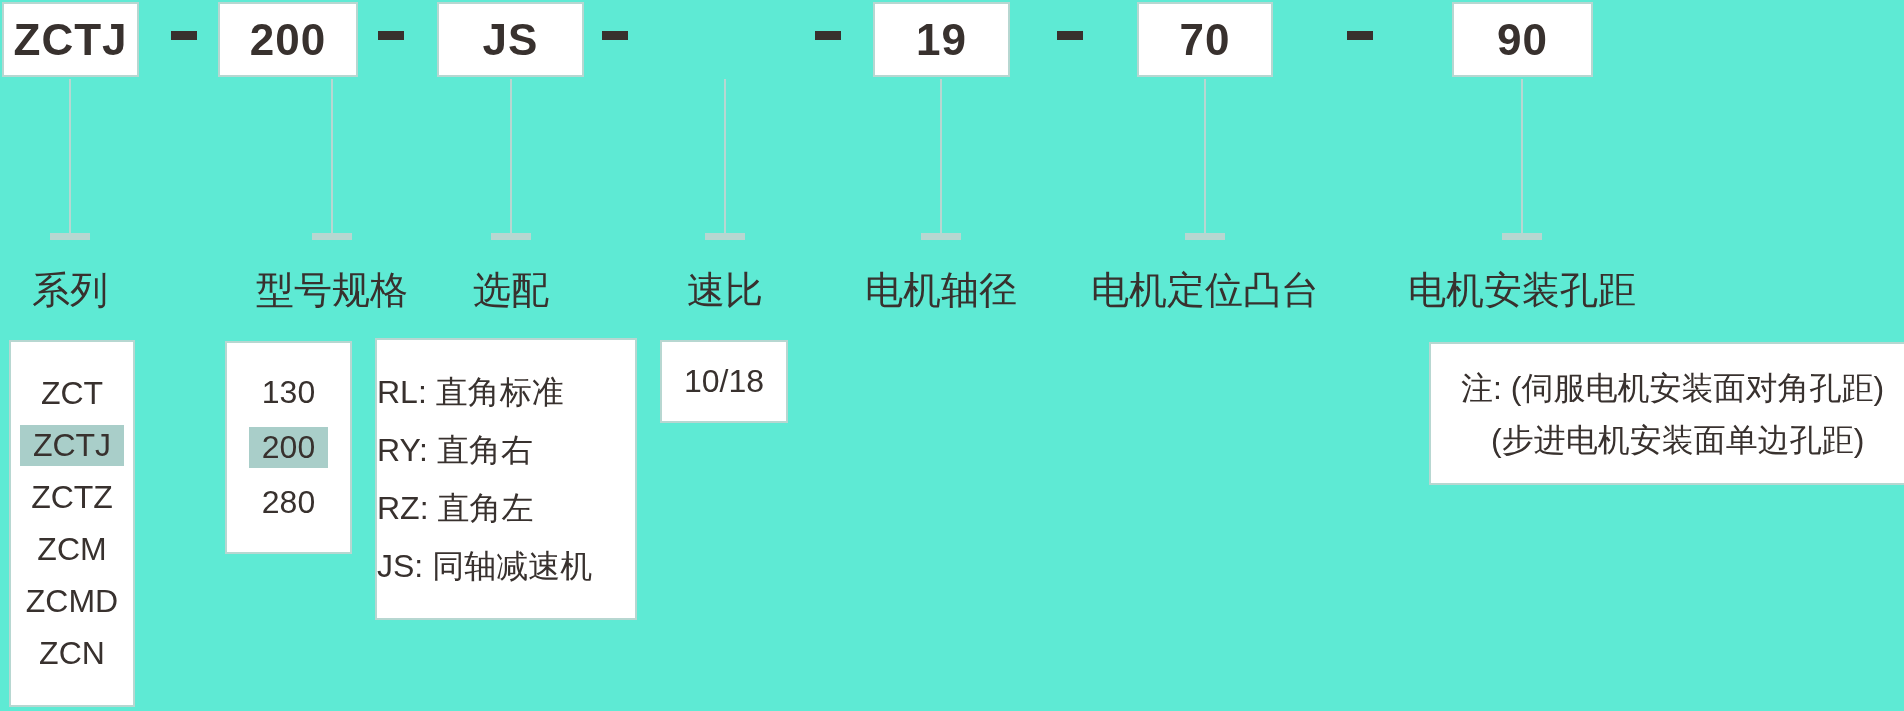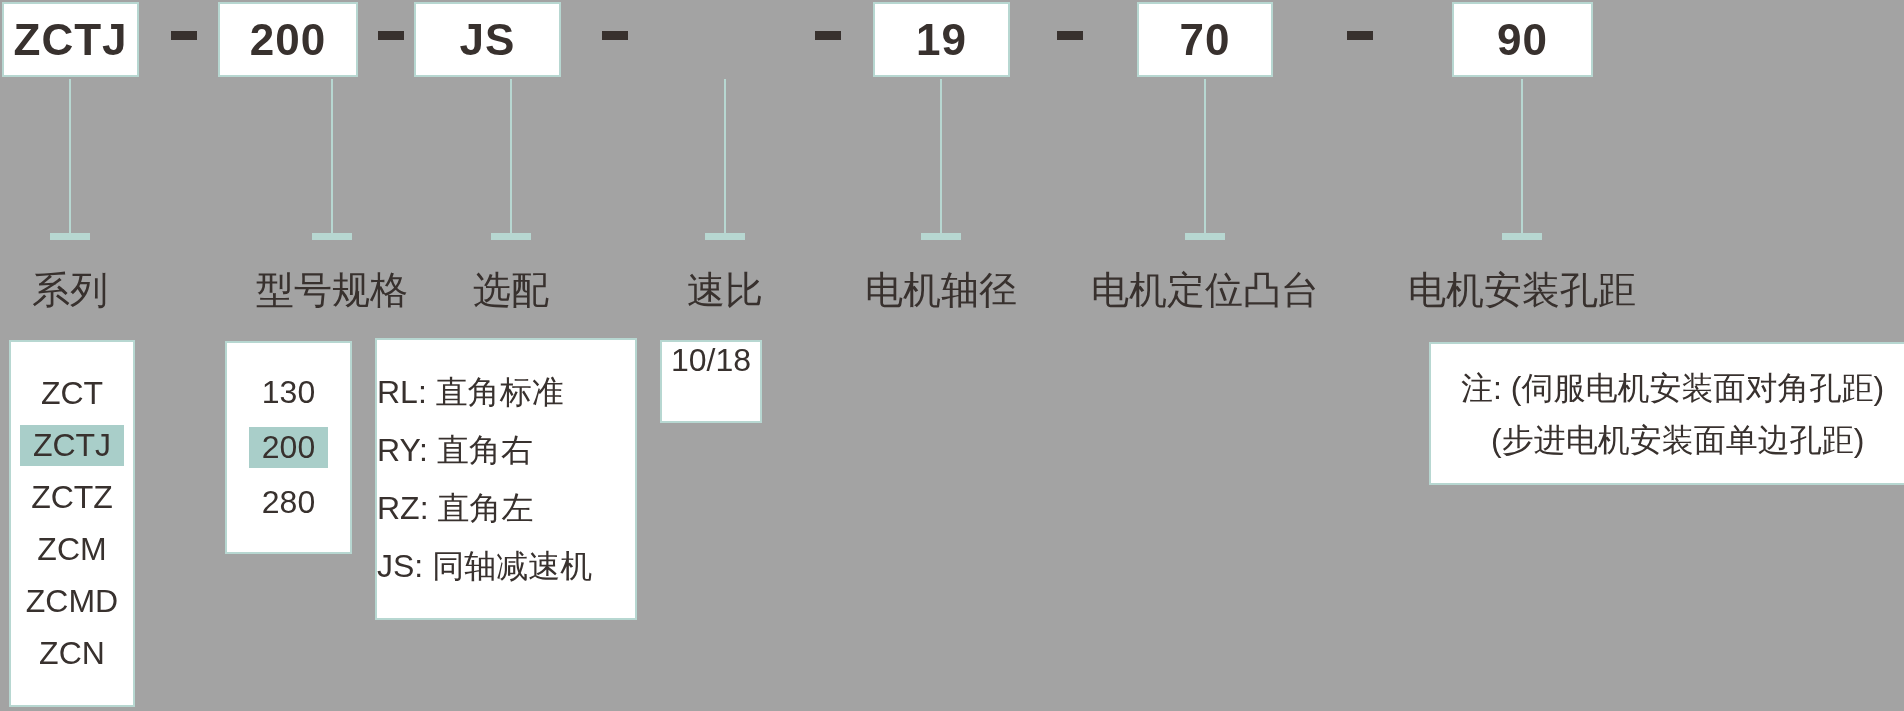--- a/index.html
+++ b/index.html
@@ -2,30 +2,30 @@
 <html><head>
 <meta charset="utf-8">
 <style>
   :root{
     --teal:#b7d7d1;
     --hl:#a9cec9;
     --ink:#38312e;
   }
   html,body{margin:0;padding:0;background:#ffffff;}
   body{font-family:"Liberation Sans","DejaVu Sans",sans-serif;color:var(--ink);}
-  .canvas{position:relative;width:1904px;height:711px;background:#a3a3a3;overflow:hidden;}
+  .canvas{position:relative;width:1904px;height:711px;background:#5eead4;overflow:hidden;}
 
   
   .tbox{position:absolute;top:2px;height:75px;box-sizing:border-box;
         border:2px solid var(--teal);background:#fff;
         display:flex;align-items:center;justify-content:center;
         font-weight:bold;font-size:44px;letter-spacing:1px;color:var(--ink);}
   .b0{left:2px;width:137px;}
   .b1{left:218px;width:140px;}
-  .b2{left:414px;width:147px;}
+  .b2{left:437px;width:147px;}
   .b3{left:655px;width:140px;}
   .b4{left:873px;width:137px;}
   .b5{left:1137px;width:136px;}
   .b6{left:1452px;width:141px;text-align:right;}
 
   
   .sep{position:absolute;top:31px;width:26px;height:9px;background:var(--ink);
        transform:translateX(-50%);overflow:hidden;color:transparent;font-size:0;}
   .s0{left:184px;} .s1{left:391px;} .s2{left:615px;}
   .s3{left:828px;} .s4{left:1070px;} .s5{left:1360px;}
@@ -48,22 +48,22 @@
         font-size:32px;}
   .spec-box{left:225px;top:341px;width:127px;height:213px;
         display:flex;flex-direction:column;align-items:center;justify-content:center;gap:14px;
         font-size:32px;}
   .list-item{line-height:41px;padding:0 13px;white-space:nowrap;}
   .list-item.hl{background:var(--hl);}
   .option-box{left:375px;top:338px;width:262px;height:282px;
         display:flex;flex-direction:column;justify-content:center;gap:22px;
         font-size:32px;}
   .option-box .opt{line-height:36px;white-space:nowrap;}
-  .ratio-box{left:660px;top:340px;width:102px;height:83px;
-        display:flex;align-items:flex-start;justify-content:center;font-size:32px;}
+  .ratio-box{left:660px;top:340px;width:128px;height:83px;
+        display:flex;align-items:center;justify-content:center;font-size:32px;}
   .note-box{left:1398px;top:342px;width:499px;height:143px;
         display:flex;flex-direction:column;justify-content:center;gap:14px;font-size:32px;margin-left:31px;}
   .note-line1{padding-left:30px;line-height:38px;white-space:nowrap;}
   .note-line2{padding-left:60px;line-height:38px;white-space:nowrap;}
 </style>
 </head>
 <body>
 
 <div class="canvas">
 

